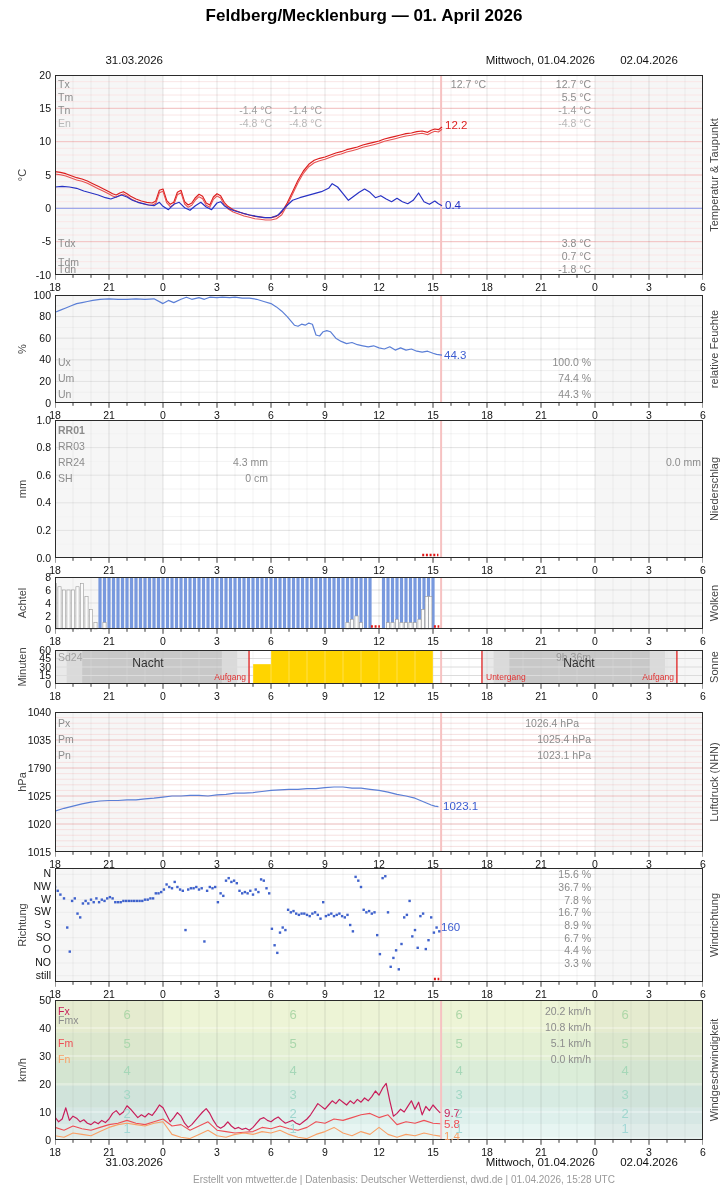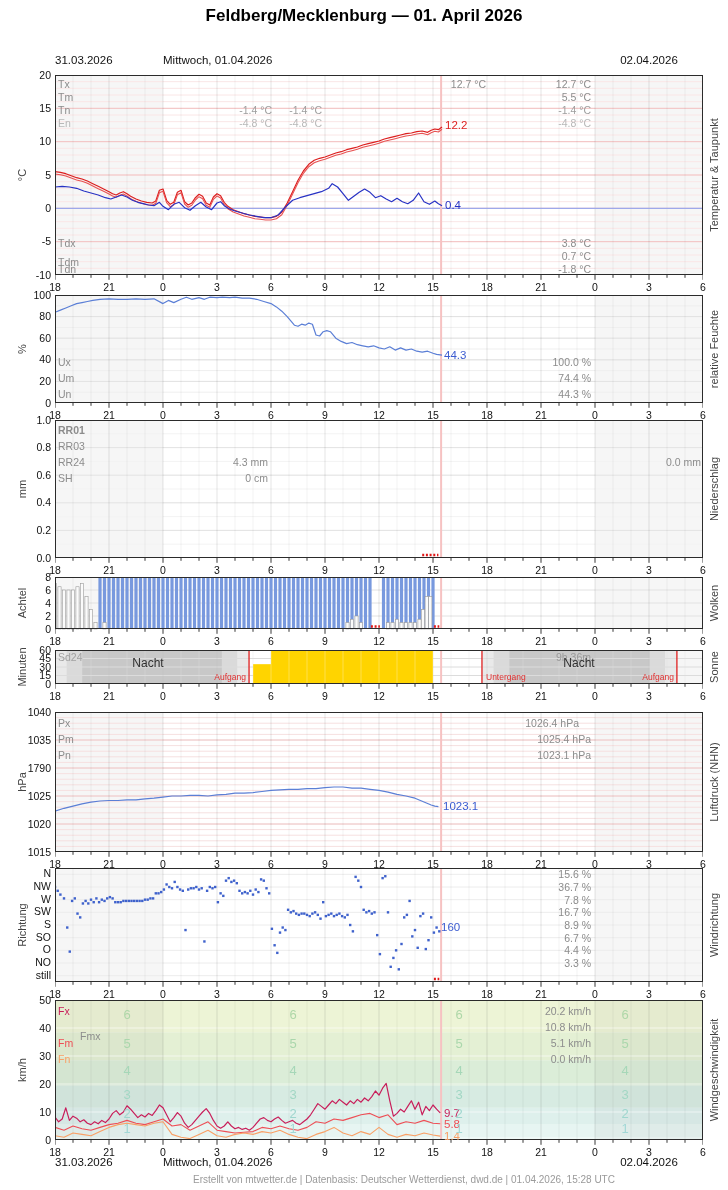--- a/index.html
+++ b/index.html
@@ -1,22 +1,22 @@
 <!DOCTYPE html>
 <html><head>
 <meta charset="utf-8">
 <style>
   html,body{margin:0;padding:0;background:#fff;}
   body{width:728px;height:1190px;font-family:"Liberation Sans","DejaVu Sans",sans-serif;}
   .page{position:relative;width:728px;height:1190px;overflow:hidden;background:#fff;}
   .title{position:absolute;top:6px;left:0;width:728px;text-align:center;font-size:17px;font-weight:bold;color:#000;}
   .subtitle{position:absolute;top:32px;left:0;width:728px;text-align:center;font-size:11.5px;color:#222;white-space:pre;}
   .daterow{position:absolute;left:0;width:728px;height:14px;font-size:11.5px;color:#111;}
-  .daterow .dl{position:absolute;left:55px;width:108px;text-align:left;}
-  .daterow .dc{position:absolute;left:163px;width:432px;text-align:left;}
+  .daterow .dl{position:absolute;left:55px;width:108px;text-align:right;}
+  .daterow .dc{position:absolute;left:163px;width:432px;text-align:right;}
   .daterow .dr{position:absolute;left:595px;width:108px;text-align:center;}
   #chart{position:absolute;left:0;top:0;width:728px;height:1190px;}
   .panel{position:absolute;left:0;width:728px;}
   .panel svg{position:absolute;top:0;}
   .ctext{position:absolute;font-size:10.5px;line-height:12px;white-space:pre;}
   .ytick{position:absolute;font-size:10.5px;line-height:11px;color:#111;transform:translateX(-100%);white-space:nowrap;}
   .xtick{position:absolute;font-size:10.5px;line-height:11px;color:#111;transform:translateX(-50%);}
   .axlabel{position:absolute;font-size:11px;color:#444;white-space:nowrap;}
   .credit{position:absolute;top:1174px;left:0;width:728px;text-align:center;font-size:10px;color:#9a9a9a;padding-left:40px;}
 </style>
@@ -1309,21 +1309,21 @@
         <div class="xtick" style="left: 271px; top: 147px;">6</div>
         <div class="xtick" style="left: 325px; top: 147px;">9</div>
         <div class="xtick" style="left: 379px; top: 147px;">12</div>
         <div class="xtick" style="left: 433px; top: 147px;">15</div>
         <div class="xtick" style="left: 487px; top: 147px;">18</div>
         <div class="xtick" style="left: 541px; top: 147px;">21</div>
         <div class="xtick" style="left: 595px; top: 147px;">0</div>
         <div class="xtick" style="left: 649px; top: 147px;">3</div>
         <div class="xtick" style="left: 703px; top: 147px;">6</div>
         <div class="ctext" style="left: 58px; top: 5px; color: rgb(200, 30, 90);">Fx</div>
-        <div class="ctext" style="left: 58px; top: 30px; color: rgb(140, 140, 140); margin-left: 22px;">Fmx</div>
+        <div class="ctext" style="left: 58px; top: 14px; color: rgb(140, 140, 140);">Fmx</div>
         <div class="ctext" style="left: 58px; top: 37px; color: rgb(238, 78, 85);">Fm</div>
         <div class="ctext" style="left: 58px; top: 53px; color: rgb(249, 160, 102);">Fn</div>
         <div class="ctext" style="left: 591px; top: 5px; color: rgb(140, 140, 140); transform: translateX(-100%);">20.2 km/h</div>
         <div class="ctext" style="left: 591px; top: 21px; color: rgb(140, 140, 140); transform: translateX(-100%);">10.8 km/h</div>
         <div class="ctext" style="left: 591px; top: 37px; color: rgb(140, 140, 140); transform: translateX(-100%);">5.1 km/h</div>
         <div class="ctext" style="left: 591px; top: 53px; color: rgb(140, 140, 140); transform: translateX(-100%);">0.0 km/h</div>
         <div class="ctext" style="left: 444px; top: 107px; color: rgb(200, 30, 90); font-size: 11.5px;">9.7</div>
         <div class="ctext" style="left: 444px; top: 118px; color: rgb(238, 78, 85); font-size: 11.5px;">5.8</div>
         <div class="ctext" style="left: 444px; top: 130px; color: rgb(249, 160, 102); font-size: 11.5px;">1.4</div>
         <div class="ctext" style="left: 127px; top: 9px; color: rgb(174, 215, 168); font-size: 13px; transform: translateX(-50%);">6</div>

